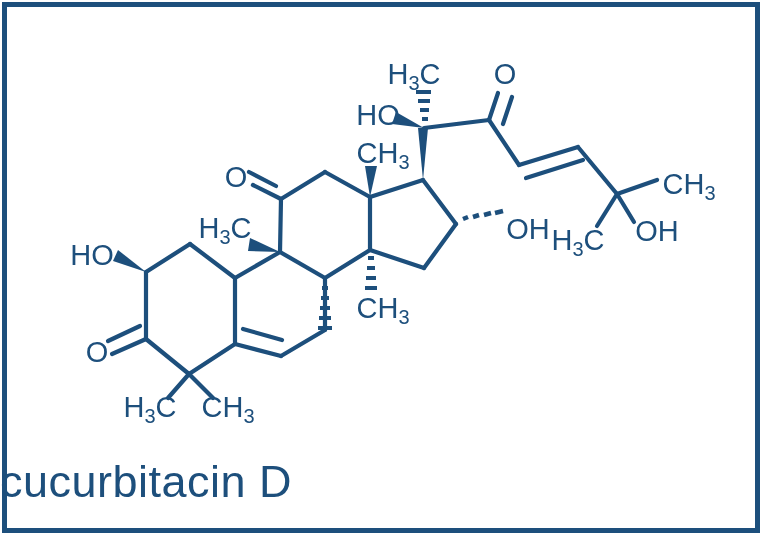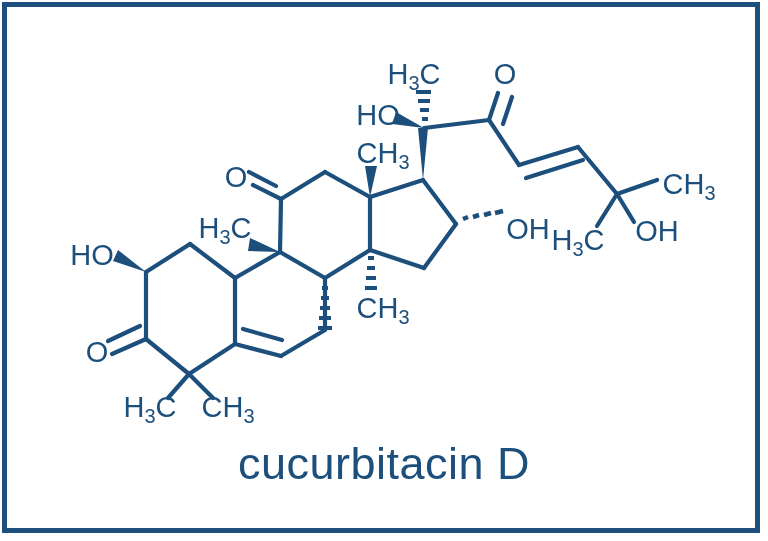--- a/index.html
+++ b/index.html
@@ -31,23 +31,22 @@
   #structure {
     position: absolute;
     left: 0;
     top: 0;
     width: 768px;
     height: 541px;
   }
   #title-layer {
     position: absolute;
     left: 0;
-    top: 434px;
+    top: 452px;
     width: 768px;
-    text-align: center;
   }
   #compound-title {
     font-family: "Liberation Sans", sans-serif;
     font-size: 45px;
     font-weight: 300;
     letter-spacing: 0.5px;
     color: #1d4f7c;
     line-height: 60px;
     white-space: pre;
   }

